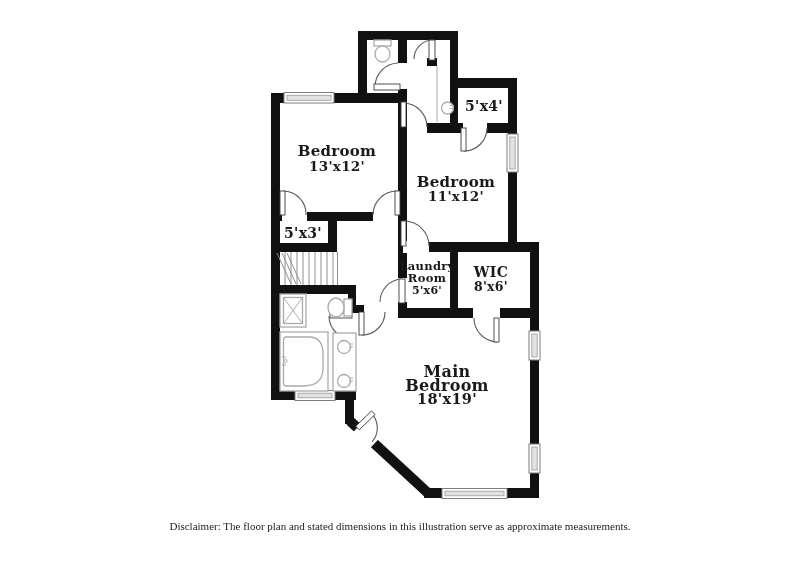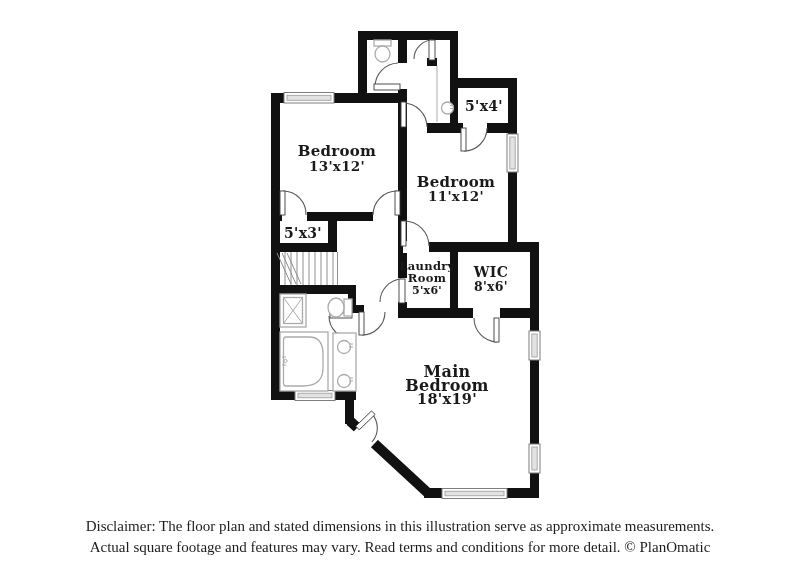--- a/index.html
+++ b/index.html
@@ -17,21 +17,21 @@
   .win{fill:#ffffff;stroke:var(--window_frame);stroke-width:1;}
   .winpane{fill:#e2e2e2;stroke:#9a9a9a;stroke-width:0.8;}
   .arc{fill:none;stroke:var(--door_arc);stroke-width:1.1;}
   .leaf{fill:#ffffff;stroke:#3d3d3d;stroke-width:0.9;}
   .fix{fill:#ffffff;stroke:var(--fixture);stroke-width:1.3;}
   .fixline{stroke:var(--fixture);stroke-width:1;fill:none;}
   .stair{stroke:#8f8f8f;stroke-width:1;fill:none;}
   .lbl{font-family:"DejaVu Serif",serif;font-weight:bold;fill:var(--text);
        text-anchor:middle;letter-spacing:0.3px;}
   .disclaimer{position:absolute;left:0;top:516px;width:800px;text-align:center;
-      color:#1c1c1c;font-family:"Liberation Serif",serif;font-size:15px;line-height:20.5px;}
+      color:#1c1c1c;font-family:"Liberation Serif",serif;font-size:11px;line-height:20.5px;}
 </style>
 </head>
 <body>
 
 <div class="page">
 <svg class="plan-svg" viewBox="0 0 800 582">
 
   <g>
 
     <rect class="wall" x="358" y="31" width="100" height="9"></rect>
@@ -233,15 +233,14 @@
     <text class="lbl" x="491" y="291" font-size="12.5">8'x6'</text>
 
     <text class="lbl" x="447" y="377" font-size="16">Main</text>
     <text class="lbl" x="447" y="391" font-size="16">Bedroom</text>
     <text class="lbl" x="447" y="404" font-size="14.5">18'x19'</text>
   </g>
 </svg>
 
 <div class="disclaimer">
   <div>Disclaimer: The floor plan and stated dimensions in this illustration serve as approximate measurements.</div>
-  <div>Actual square footage and features may vary. Read terms and conditions for more detail. © PlanOmatic</div>
 </div>
 </div>
 
 </body></html>

